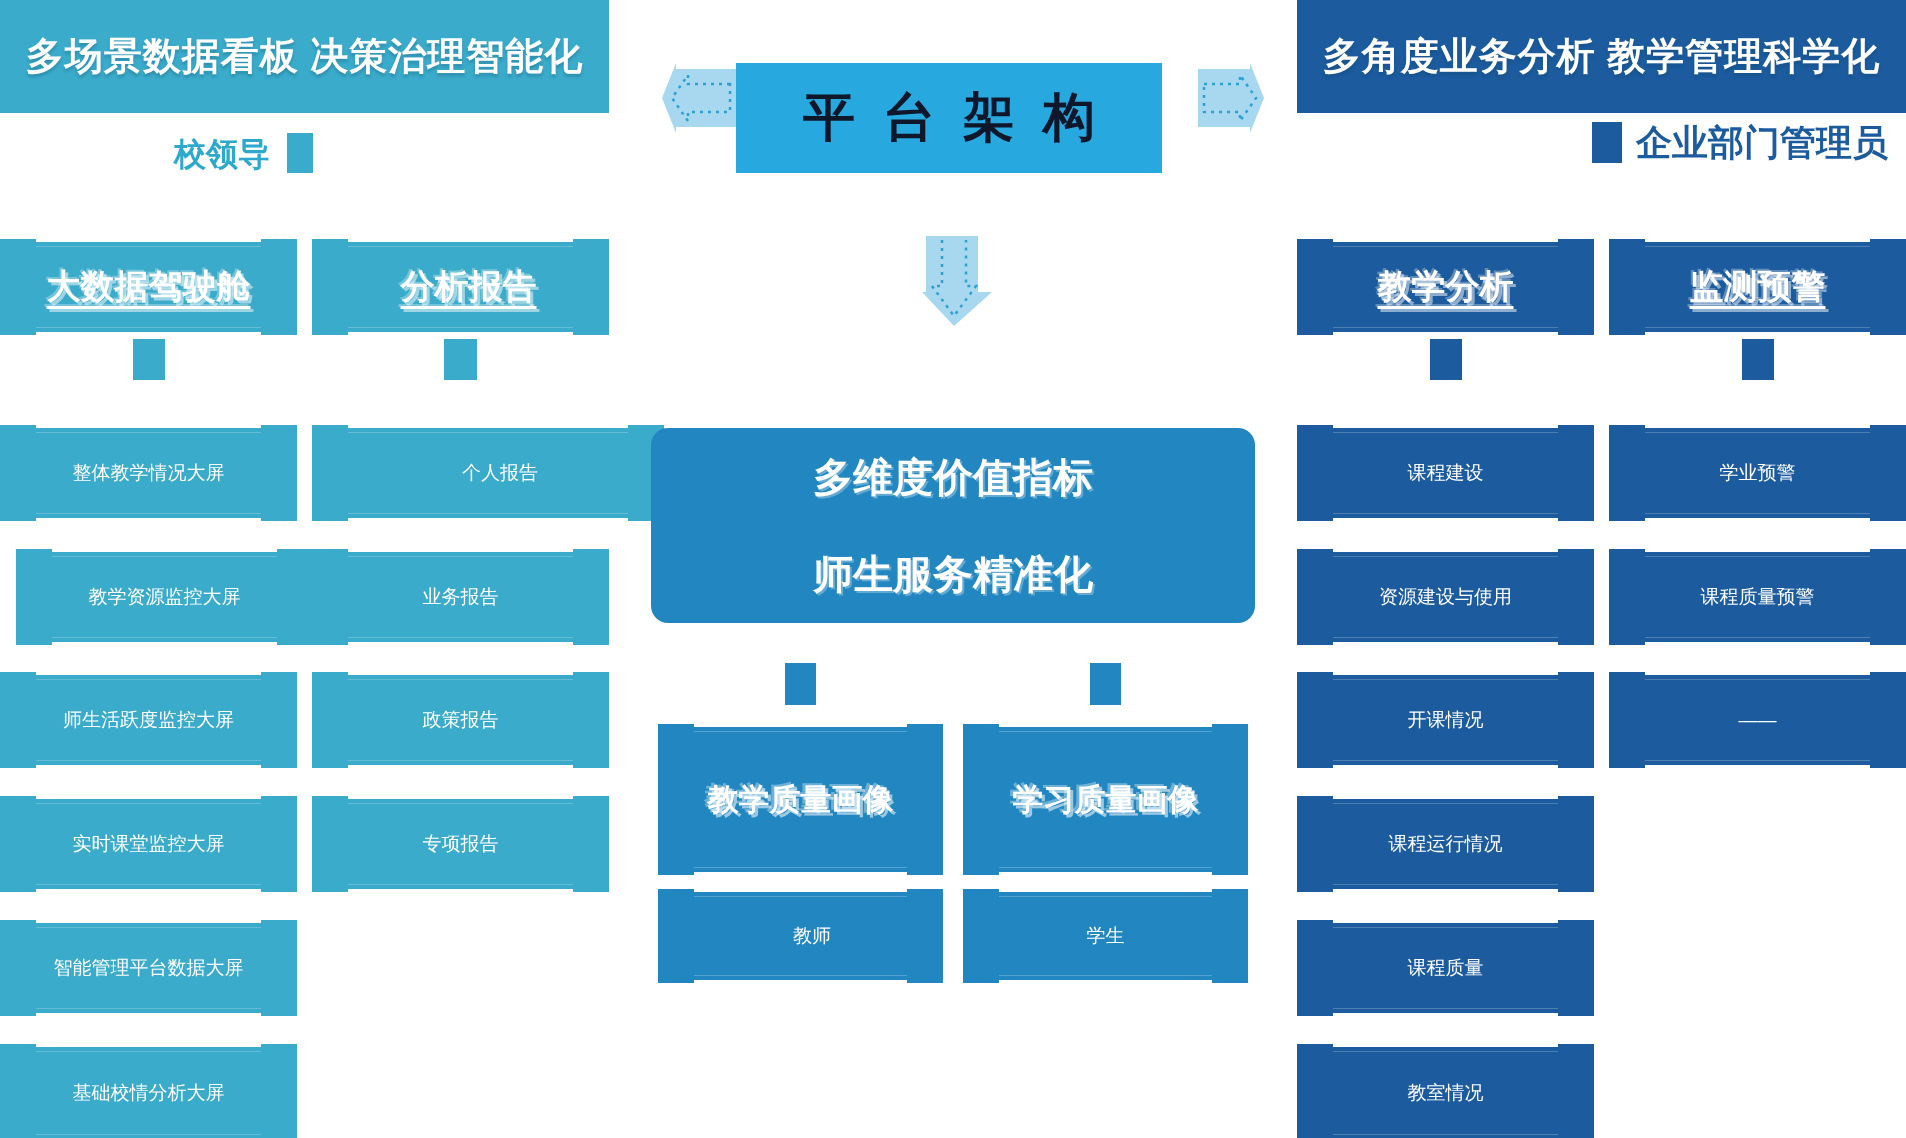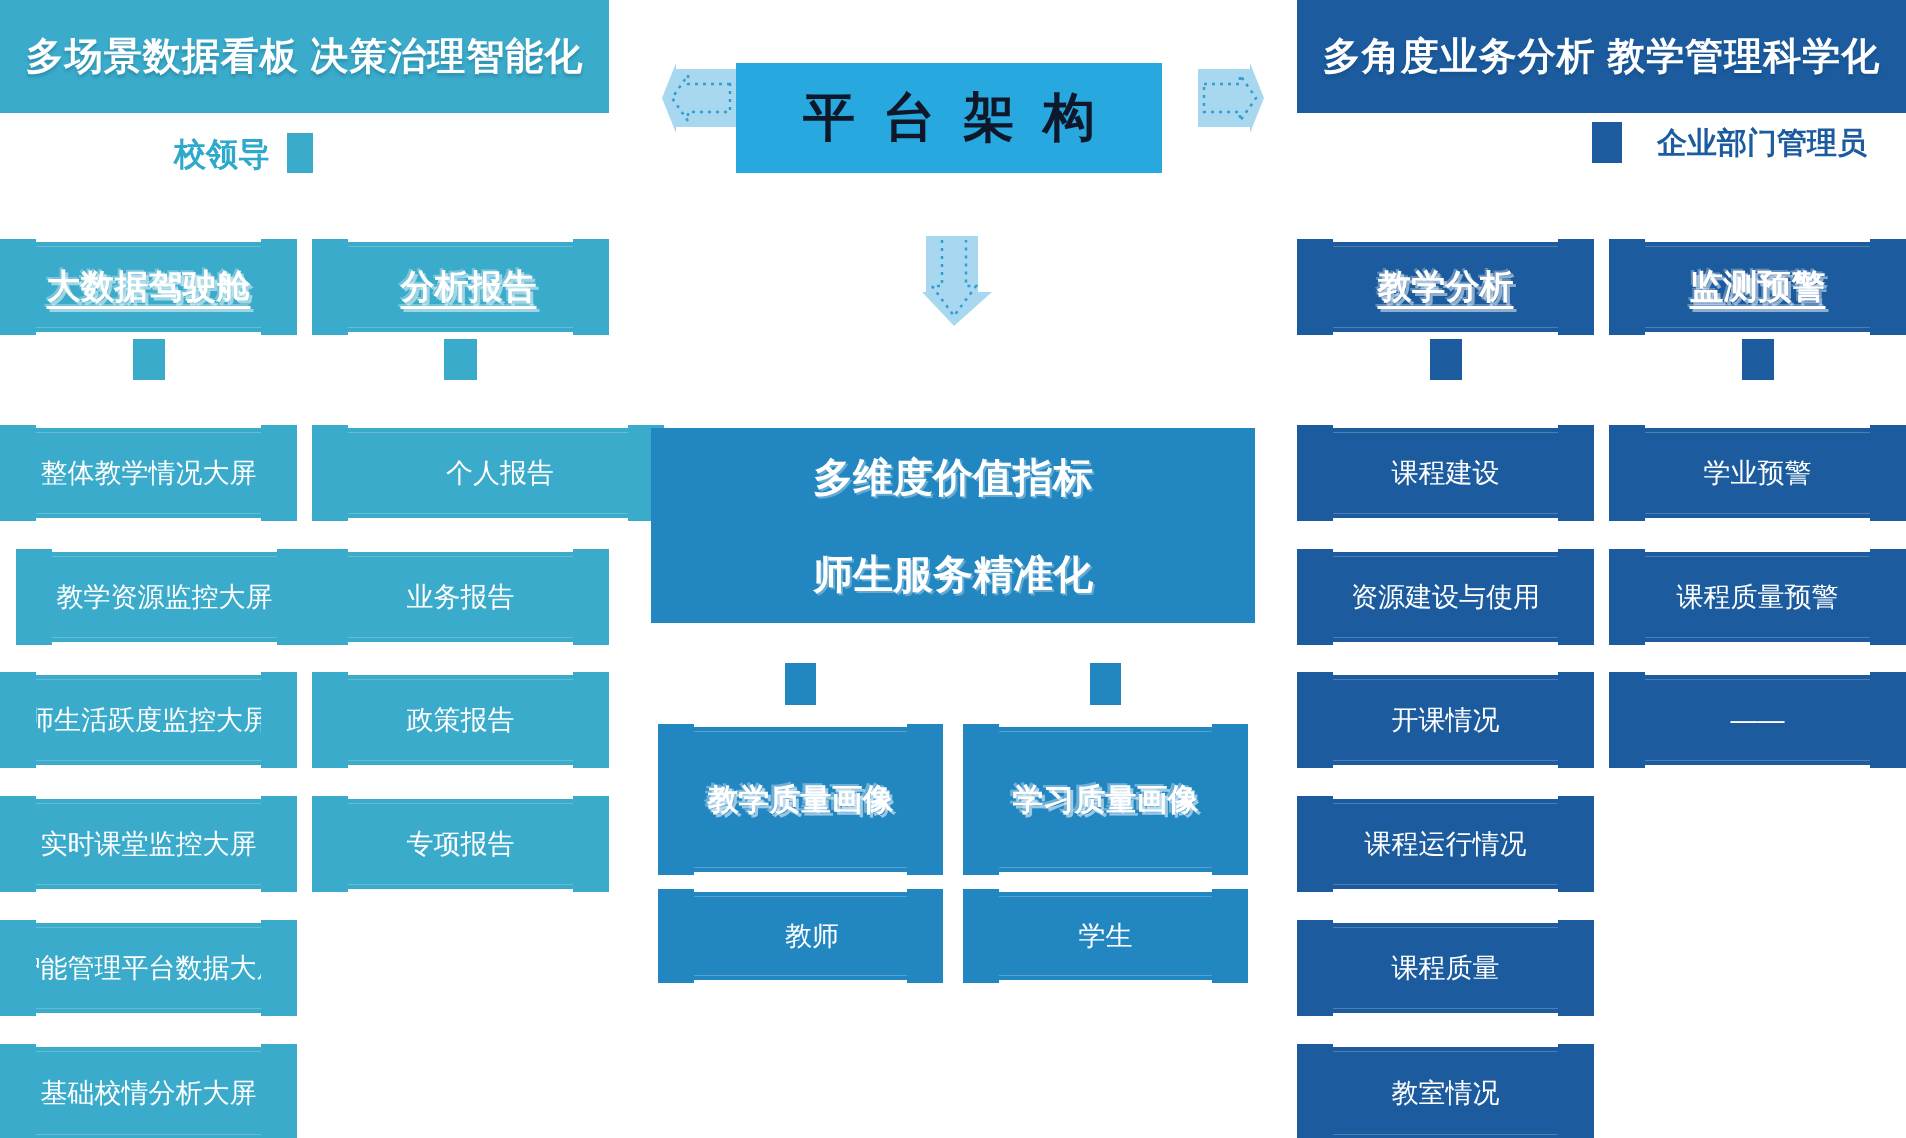--- a/index.html
+++ b/index.html
@@ -18,27 +18,27 @@
   .tab{outline:1px solid rgba(255,255,255,0.22);outline-offset:-5px;}
   .tab::before,.tab::after{content:"";position:absolute;top:-3px;bottom:-3px;width:36px;background:inherit;}
   .tab::before{left:0;}
   .tab::after{right:0;}
   
   .banner-t{font-size:38px;font-weight:bold;letter-spacing:1px;text-shadow:0 3px 3px rgba(15,60,90,.25);white-space:nowrap;}
   .title-t{font-size:52px;font-weight:bold;letter-spacing:28px;padding-left:28px;white-space:nowrap;}
   .hdr-t{font-size:34px;font-weight:bold;white-space:nowrap;
          text-decoration:underline;text-decoration-thickness:3px;text-underline-offset:8px;
          text-shadow:3px 3px 0 rgba(255,255,255,.5),-2px -2px 0 rgba(255,255,255,.3);}
-  .item-t{font-size:27px;white-space:nowrap;text-align:center;}
-  .vbox{flex-direction:column;gap:42px;}
+  .item-t{font-size:19px;white-space:nowrap;text-align:center;}
+  .vbox{flex-direction:column;gap:42px;border-radius:17px;}
   .v-t{font-size:40px;font-weight:bold;white-space:nowrap;text-shadow:2px 2px 0 rgba(255,255,255,.30);}
   .por-t{font-size:31px;font-weight:bold;white-space:nowrap;
          text-shadow:3px 3px 0 rgba(255,255,255,.55),-3px -2px 0 rgba(255,255,255,.35);}
   .role-teal{color:#2fa9cb;font-size:32px;font-weight:bold;white-space:nowrap;}
-  .role-dark{color:#1b5b9e;font-size:30px;font-weight:bold;white-space:nowrap;}
+  .role-dark{color:#1b5b9e;font-size:36px;font-weight:bold;white-space:nowrap;}
   .sq{position:absolute;}
 </style>
 </head>
 <body>
 
 <div class="canvas">
 
   <div class="abs teal flexc" style="left:0;top:0;width:609px;height:113px;">
     <span class="banner-t">多场景数据看板 决策治理智能化</span>
   </div>

